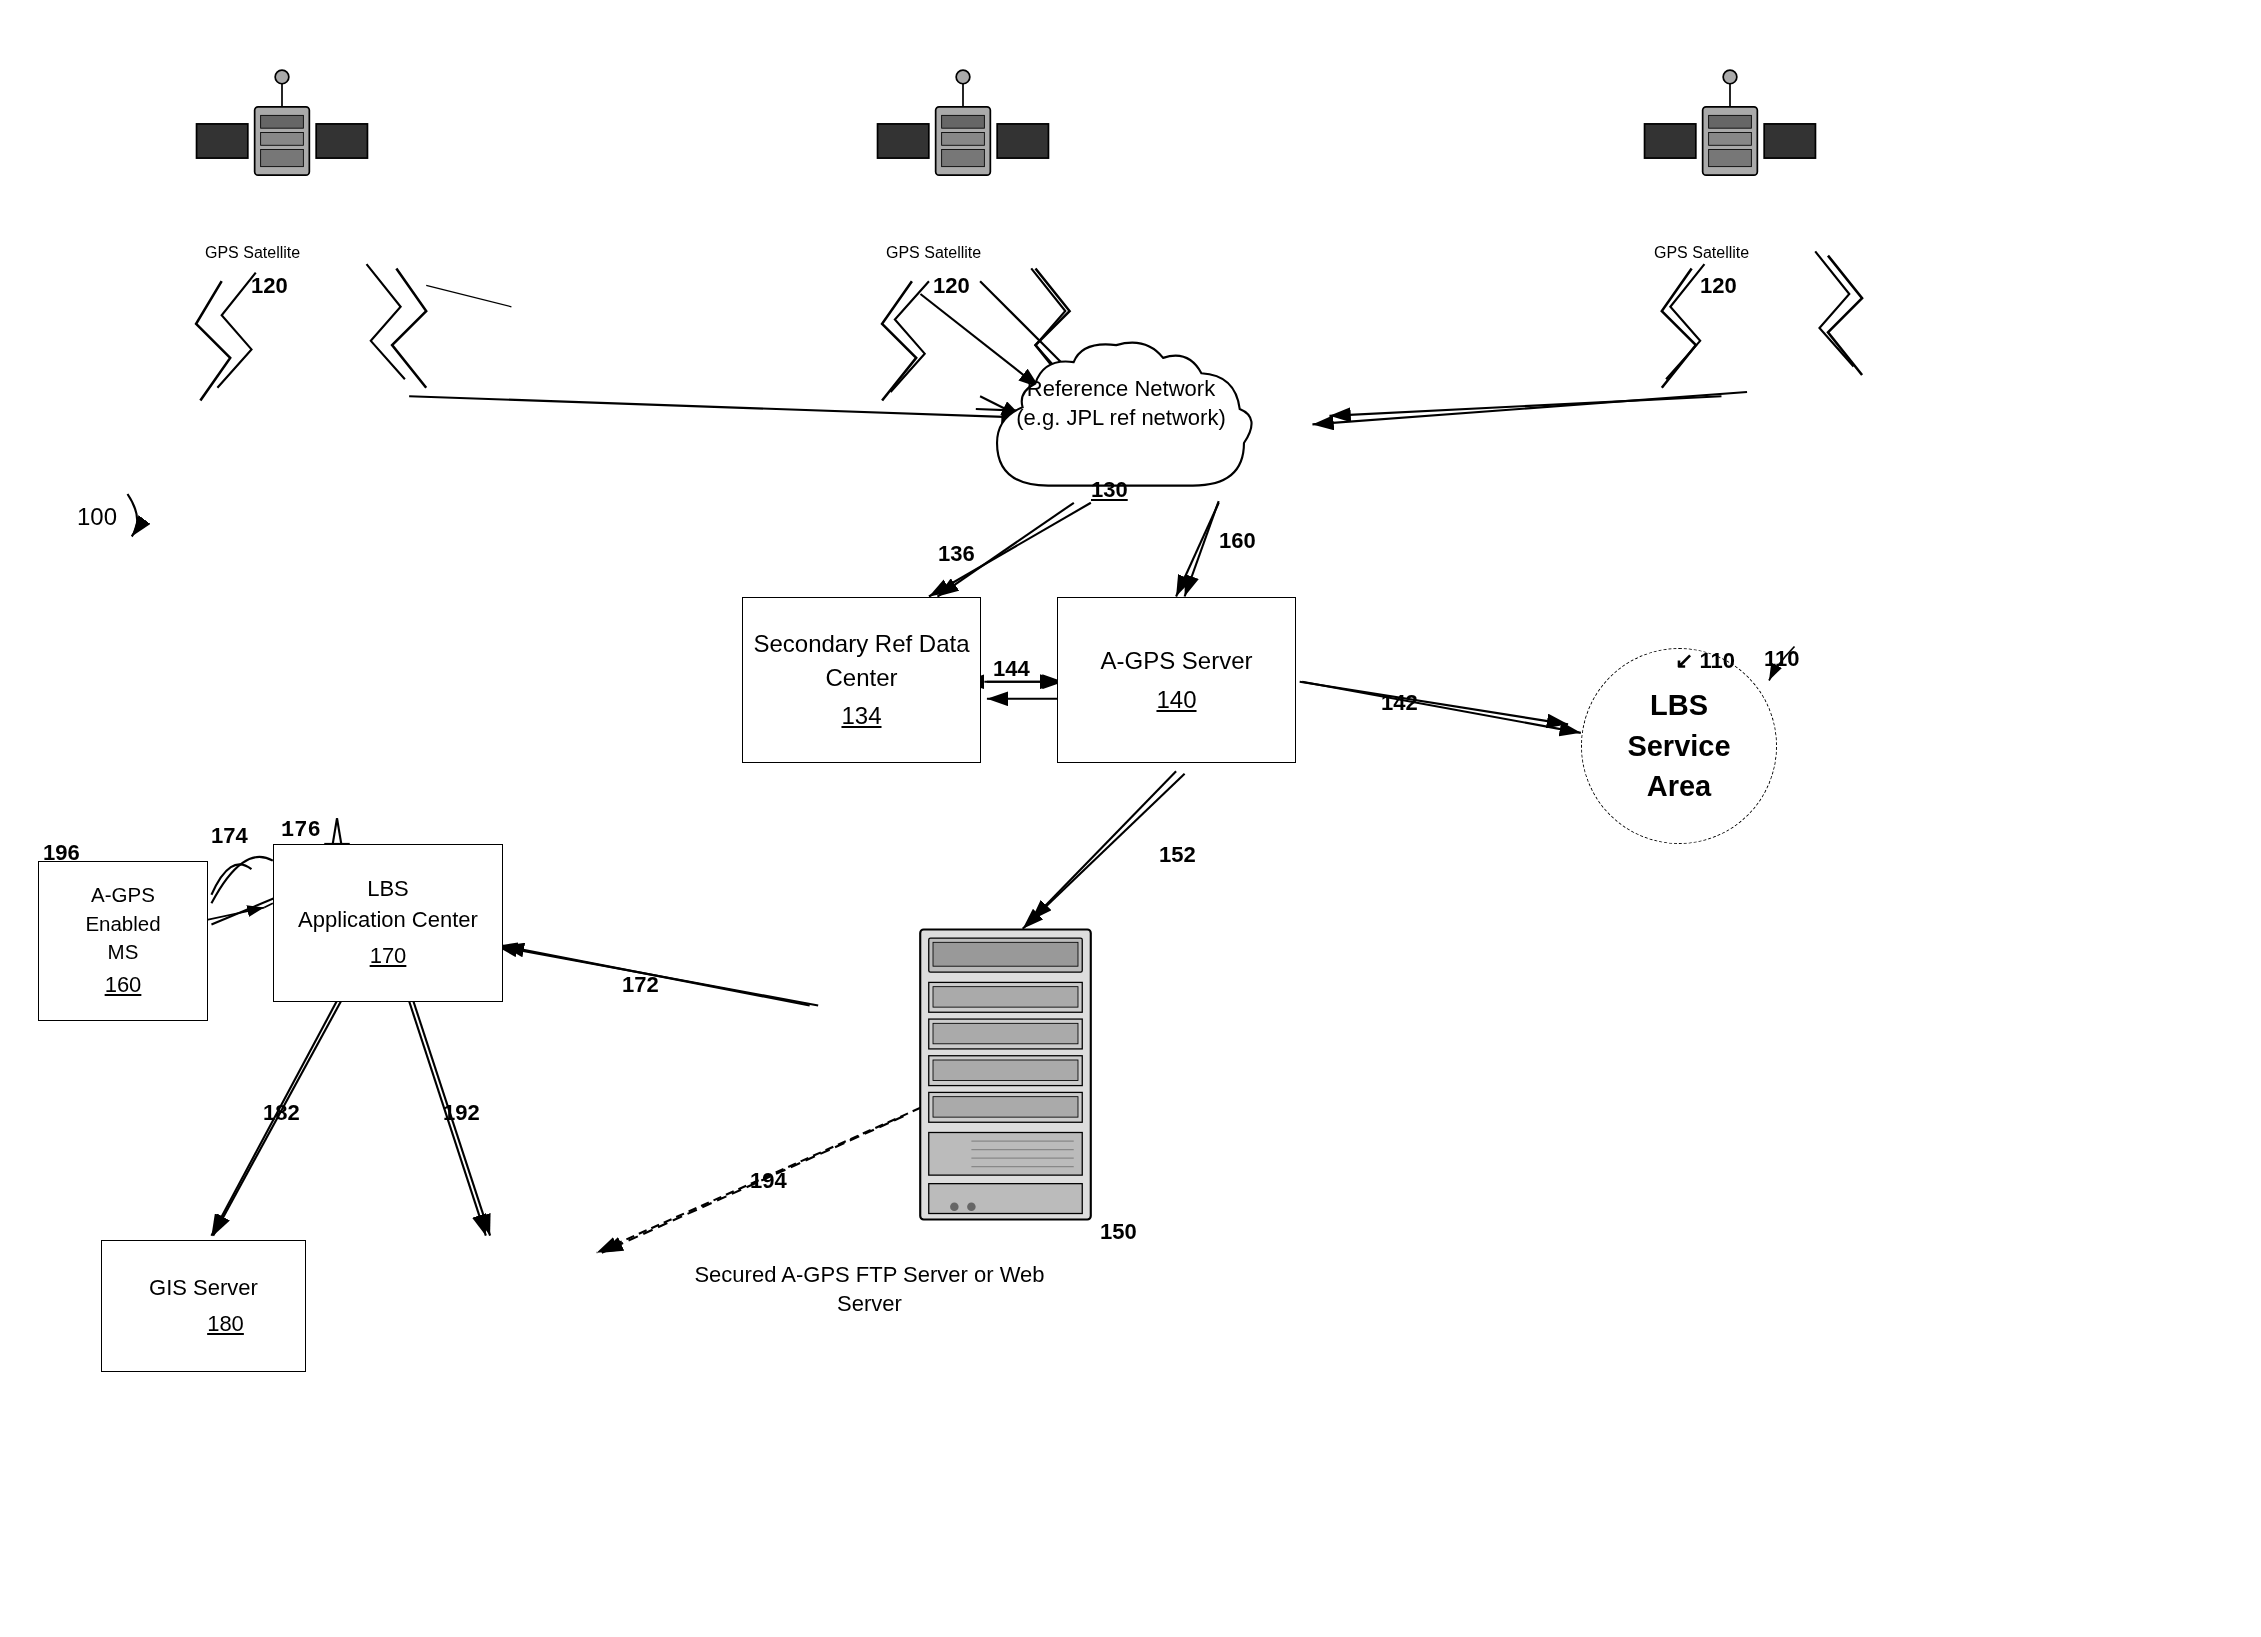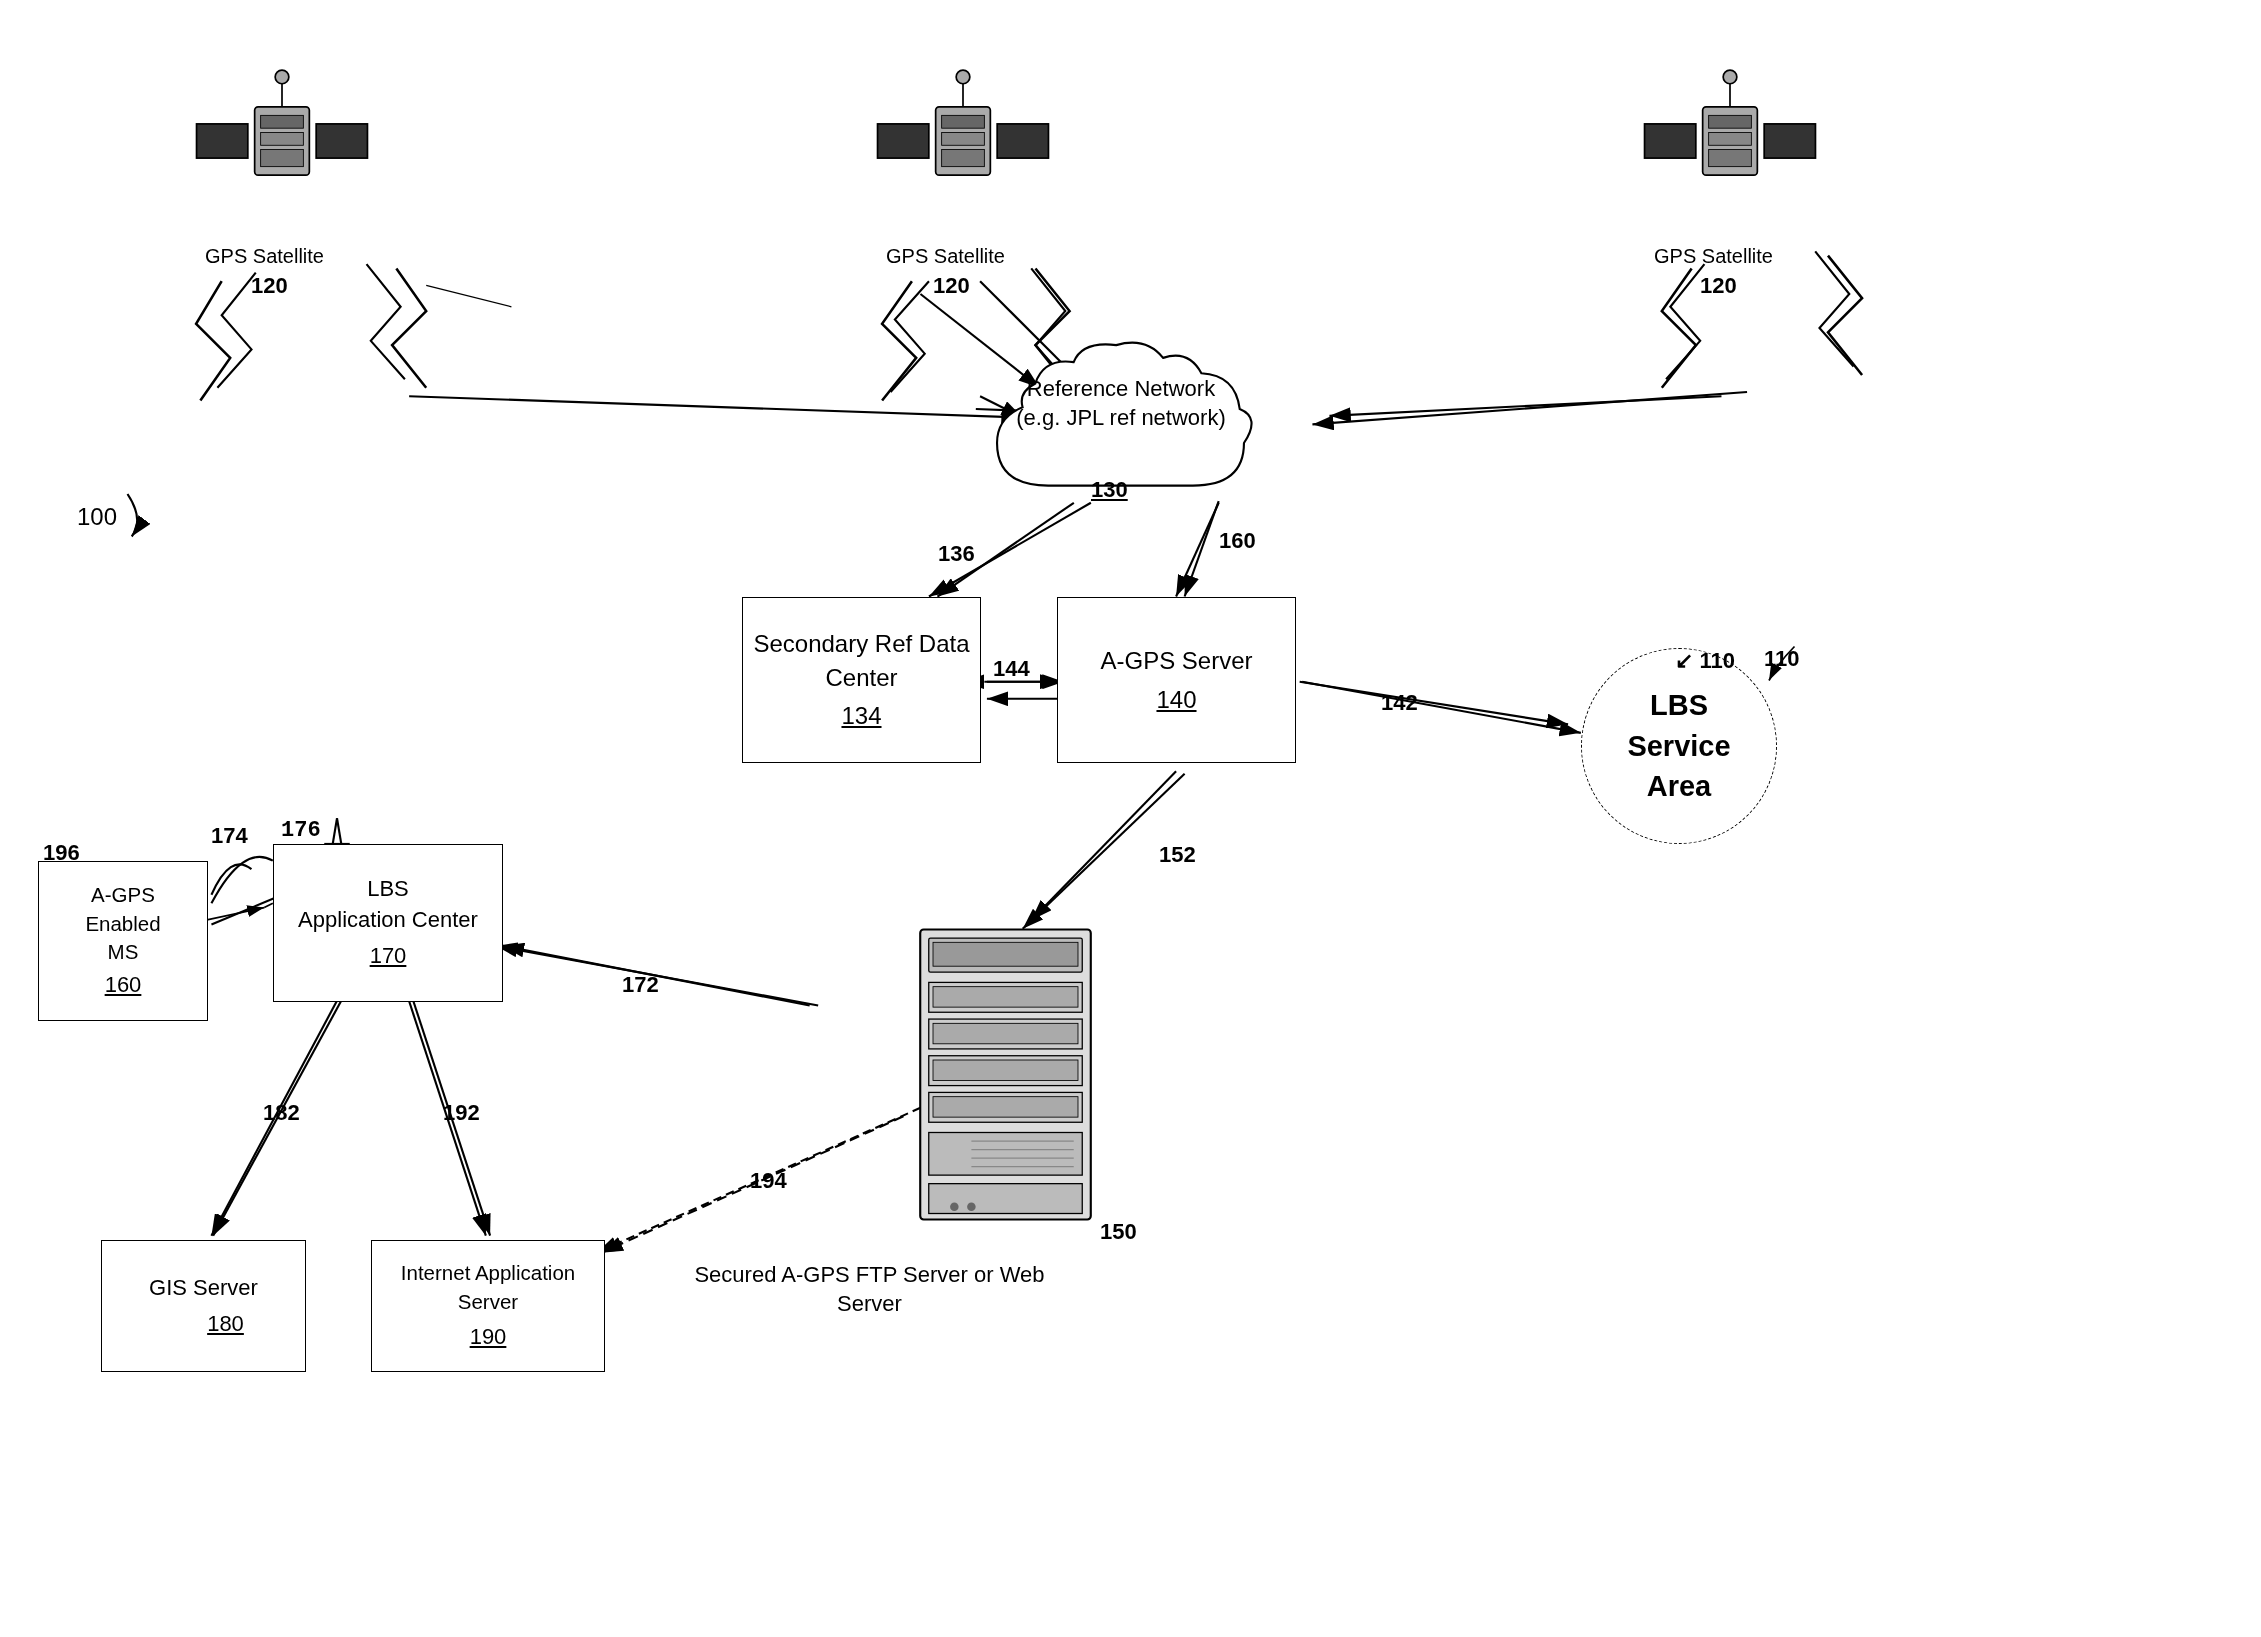--- a/index.html
+++ b/index.html
@@ -16,21 +16,21 @@
       position: absolute;
       top: 0; left: 0;
       width: 2261px;
       height: 1637px;
     }
 
     
     .label {
       position: absolute;
       text-align: center;
-      font-size: 20px;
+      font-size: 16px;
       color: #000;
       line-height: 1.3;
     }
 
     .label-underline {
       text-decoration: underline;
     }
 
     
     .box {
@@ -318,24 +318,20 @@
   <div class="box" style="left:273px; top:844px; width:230px; height:158px; font-size:22px;">
     LBS<br>Application Center
     <span class="label-underline" style="font-size:22px; text-decoration:underline; margin-top:5.1px;">170</span>
   </div>
 
   <div class="box" style="left:101px; top:1240px; width:205px; height:132px; font-size:22px;">
     GIS Server
     <span class="label-underline" style="font-size:22px; text-decoration:underline; margin-top:5.1px;margin-left:44px;">180</span>
   </div>
 
-  <div class="box" style="left:371px; top:1240px; width:234px; height:132px; font-size:20.5px;">
-    Internet Application<br>Server
-    <span class="label-underline" style="font-size:22px; text-decoration:underline; margin-top:5.1px;">190</span>
-  </div>
 
   <div class="server-rack" style="left:903px; top:921px;">
     <svg width="205" height="307" viewBox="0 0 240 360">
 
       <rect x="20" y="10" width="200" height="340" fill="#ddd" stroke="#000" stroke-width="2.5" rx="4"></rect>
 
       <rect x="30" y="20" width="180" height="40" fill="#bbb" stroke="#000" stroke-width="1.5" rx="2"></rect>
       <rect x="35" y="25" width="170" height="28" fill="#999" stroke="#000" stroke-width="1"></rect>
 
       <rect x="30" y="72" width="180" height="35" fill="#ccc" stroke="#000" stroke-width="1.5"></rect>

